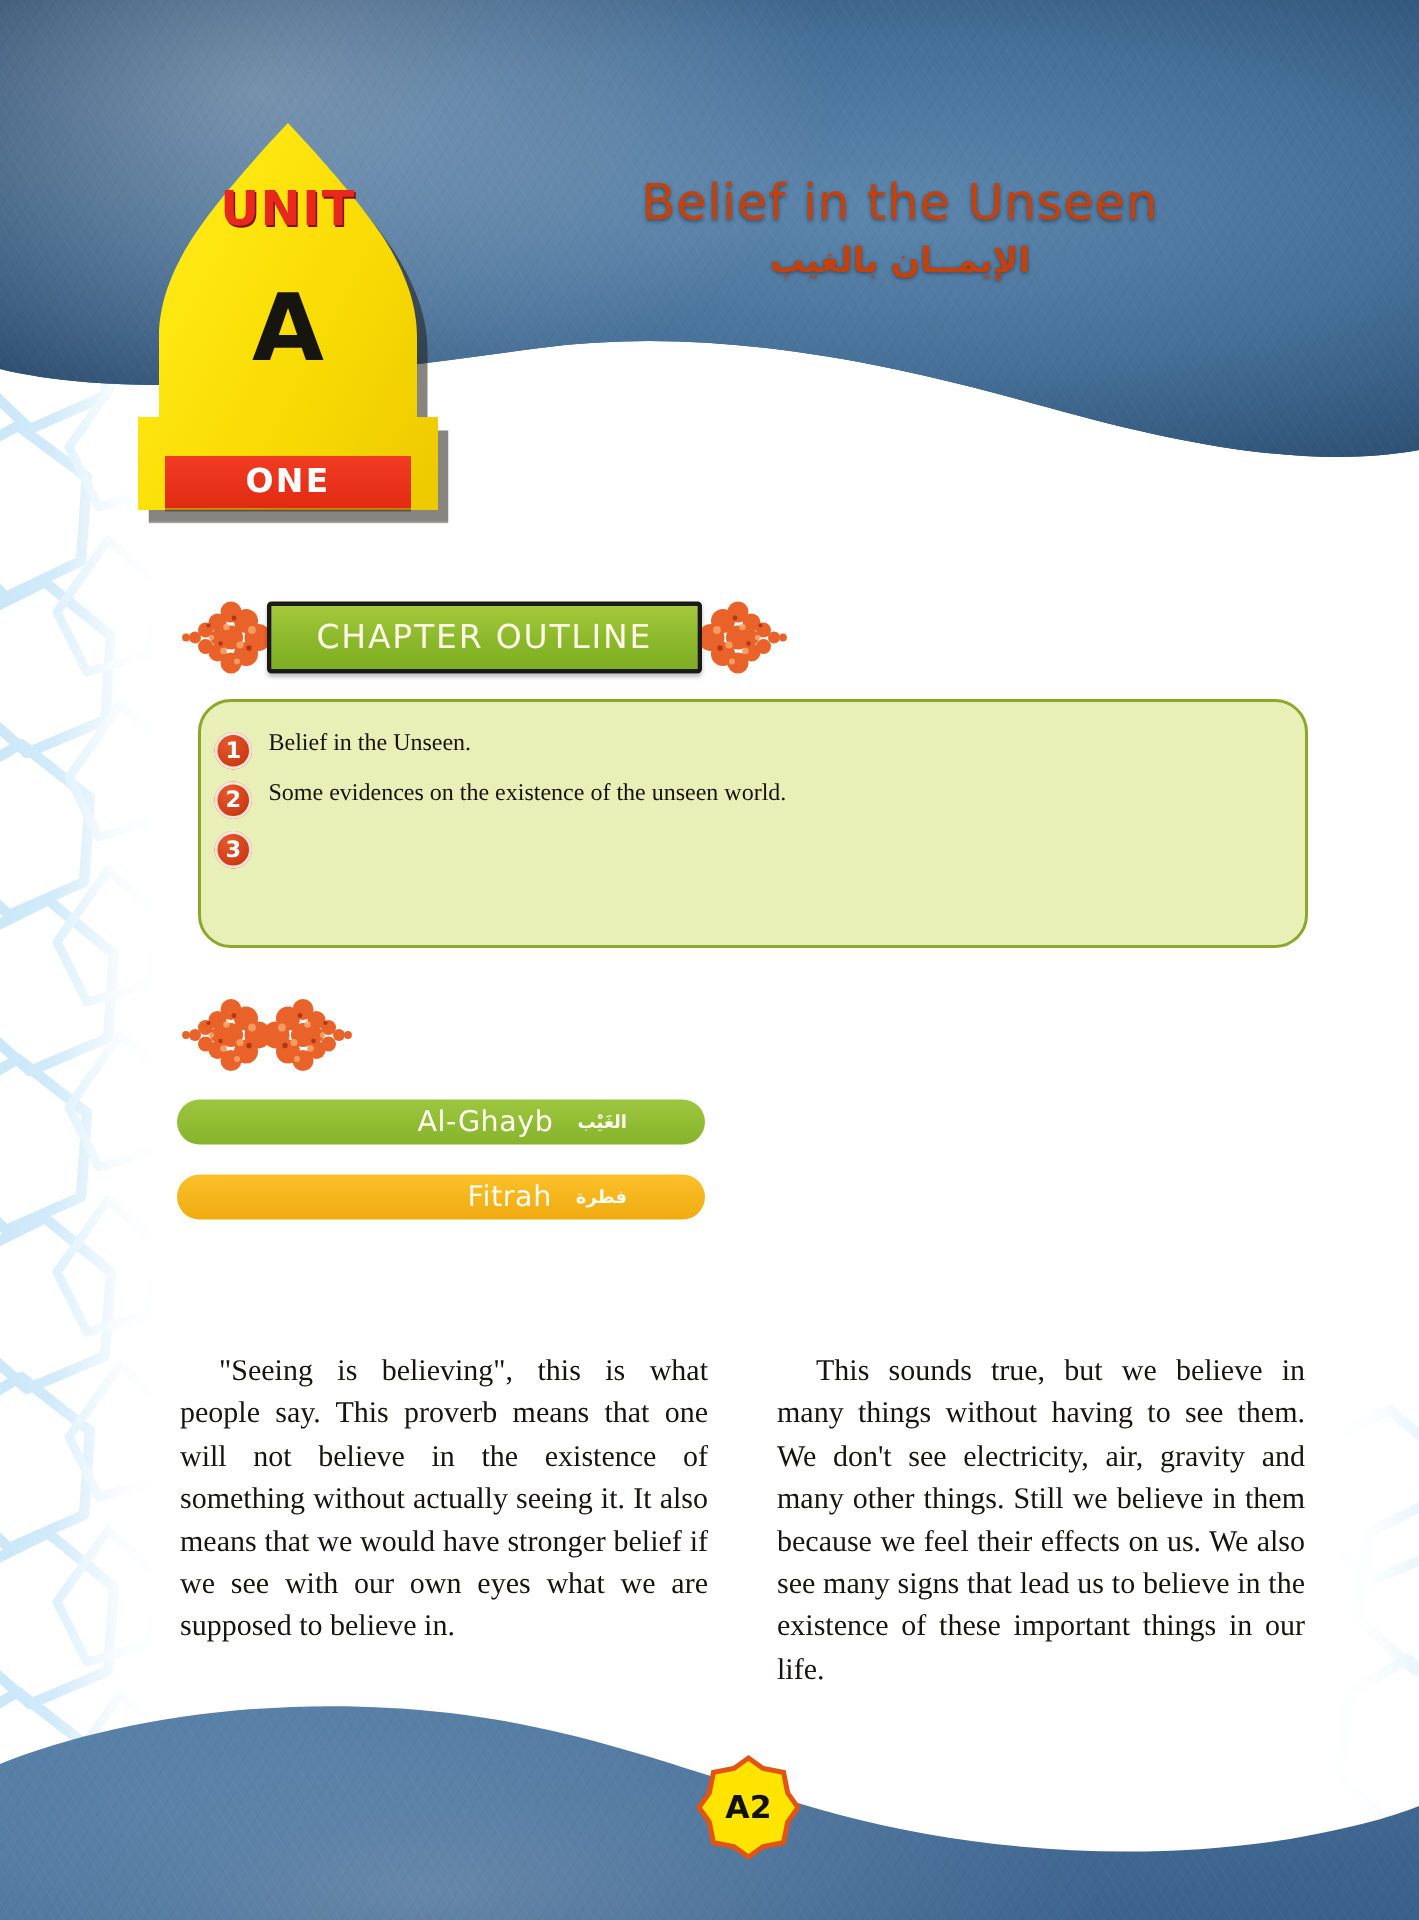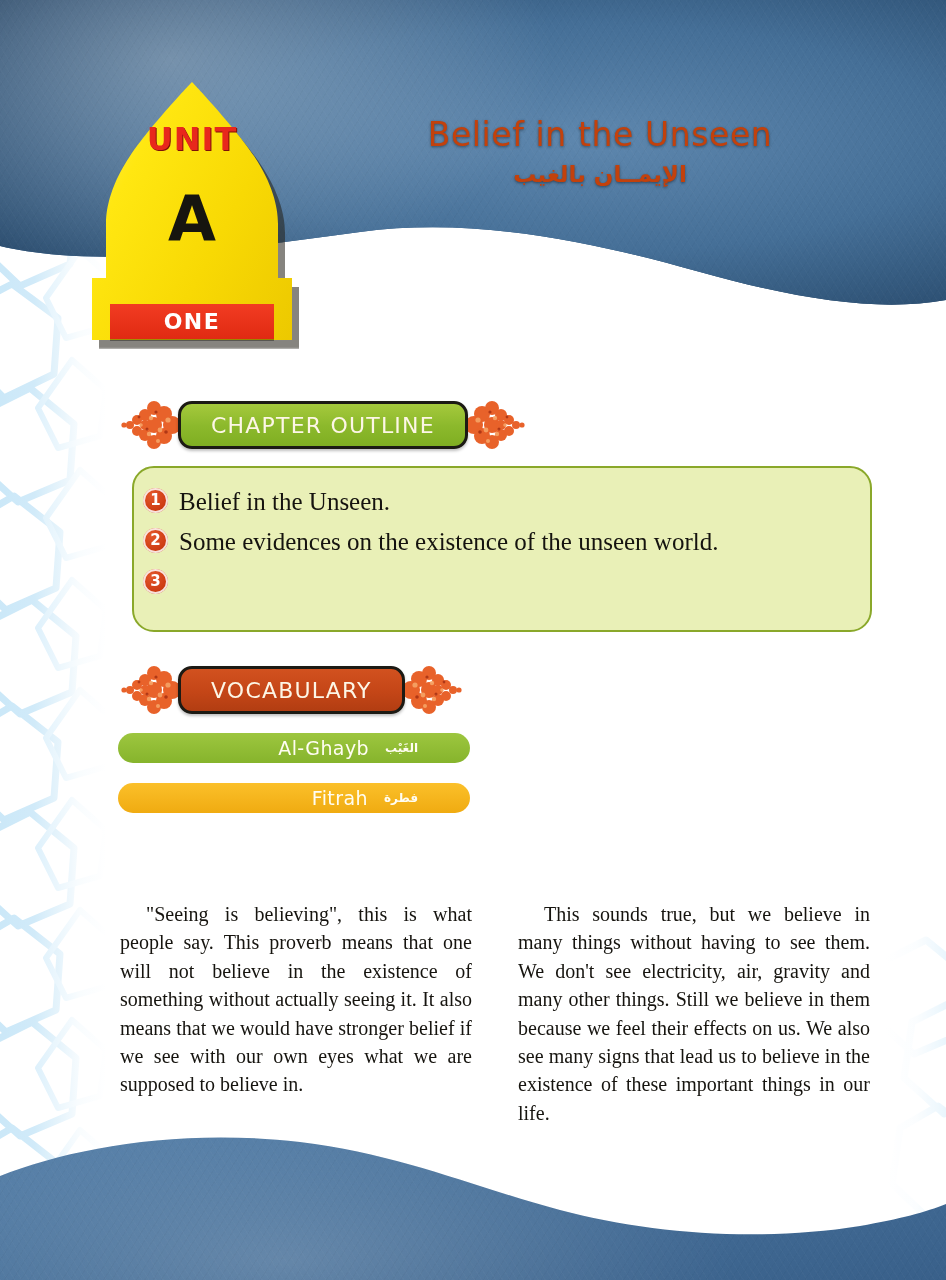--- a/index.html
+++ b/index.html
@@ -185,21 +185,21 @@
   .banner-row {
     position: absolute;
     display: flex;
     align-items: center;
   }
   .ornament { width: 58px; height: 54px; flex: 0 0 auto; }
   .ornament.flip { transform: scaleX(-1); }
   .banner-pill {
     height: 42px;
     border: 3px solid #1c1a14;
-    border-radius: 14px;
+    border-radius: 3px;
     display: flex;
     align-items: center;
     justify-content: flex-end;
     padding: 0 30px;
     box-shadow: 0 2px 3px rgba(0,0,0,.25);
   }
   .banner-pill.green {
     background: linear-gradient(180deg, #a5c93c 0%, #8cb92c 52%, #7fae22 100%);
   }
   .banner-pill.orange {
@@ -247,21 +247,21 @@
     font-weight: bold;
     font-size: 15px;
     line-height: 25px;
     text-align: center;
     box-shadow: inset 0 0 0 2px rgba(255,255,255,.85);
     margin-top: 4px;
   }
   .outline-text {
     margin-left: 11px;
     font-family: "Liberation Serif", serif;
-    font-size: 25px;
+    font-size: 16px;
     color: #15130f;
     line-height: 1.45;
   }
 
   
   .vocab-list {
     position: absolute;
     left: 118px;
     top: 733px;
     width: 352px;
@@ -560,23 +560,20 @@
           <circle cx="21" cy="27" r="1.8"></circle>
           <circle cx="38" cy="43" r="2"></circle>
       </g>
       <g fill="#a32d10" opacity=".8">
         <circle cx="46" cy="34" r="1.8"></circle>
           <circle cx="36" cy="14" r="1.6"></circle>
           <circle cx="27" cy="31" r="1.5"></circle>
         <circle cx="19" cy="19" r="1.4"></circle>
       </g>
     </svg>
-    <div class="banner-pill orange">
-      <span class="banner-label">VOCABULARY</span>
-    </div>
     <svg class="ornament flip" viewBox="0 0 58 54">
       <g fill="#e8622a">
         <circle cx="52" cy="27" r="9"></circle>
           <circle cx="44" cy="16" r="8"></circle>
           <circle cx="44" cy="38" r="8"></circle>
         <circle cx="34" cy="10" r="7"></circle>
           <circle cx="34" cy="44" r="7"></circle>
           <circle cx="34" cy="27" r="8"></circle>
         <circle cx="25" cy="17" r="6"></circle>
           <circle cx="25" cy="37" r="6"></circle>
@@ -617,14 +614,19 @@
   <div class="body-columns">
     <div class="body-col">"Seeing is believing", this is what people say. This proverb means that one will not believe in the existence of something without actually seeing it. It also means that we would have stronger belief if we see with our own eyes what we are supposed to believe in.</div>
     <div class="body-col">This sounds true, but  we believe in many things without having to see them. We don't see electricity, air, gravity and many other things. Still we believe in them because we feel their effects on us. We also see many signs that lead us to believe in the existence of these important things in our life.</div>
   </div>
 
   <div class="footer-band">
     <div class="footer-clip"></div>
     <div class="footer-texture"></div>
   </div>
 
+  <div class="page-star">
+    <div class="star-outer"></div>
+    <div class="star-inner"></div>
+    <div class="star-label">A2</div>
+  </div>
 
 </div>
 
 </body></html>

